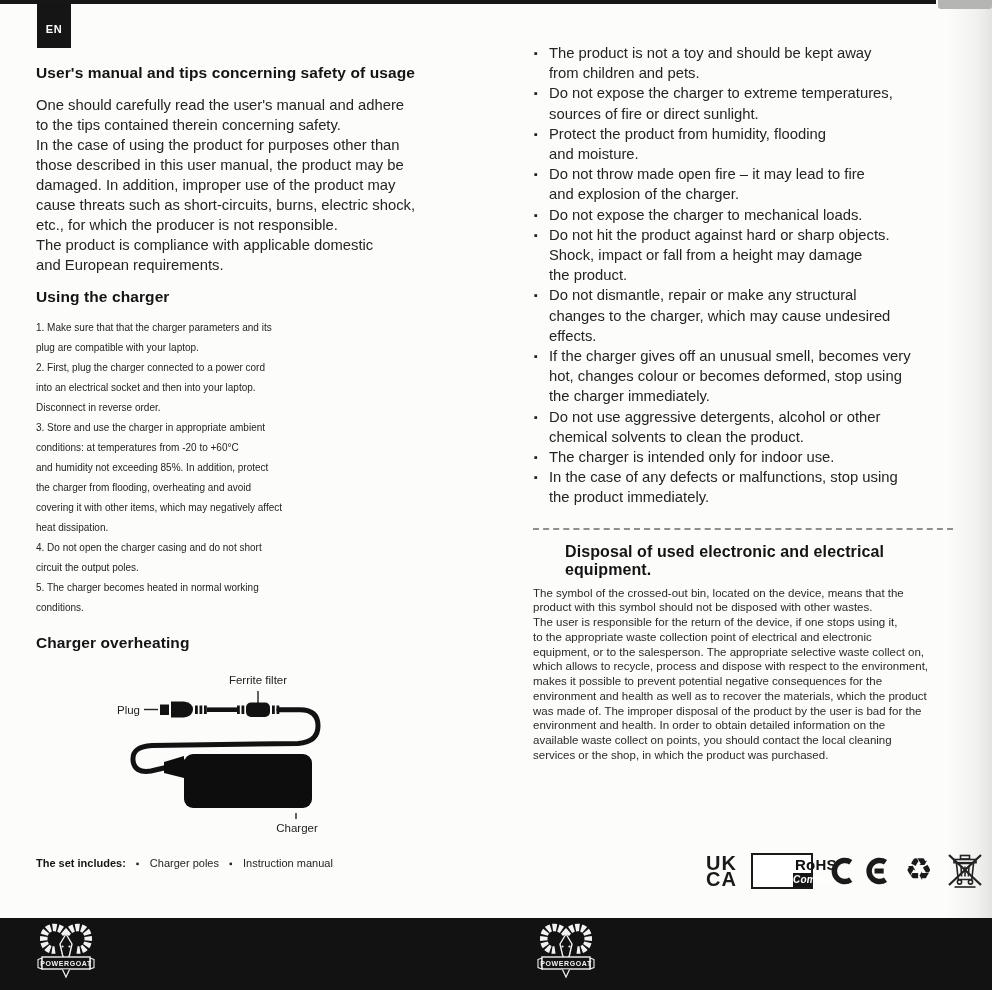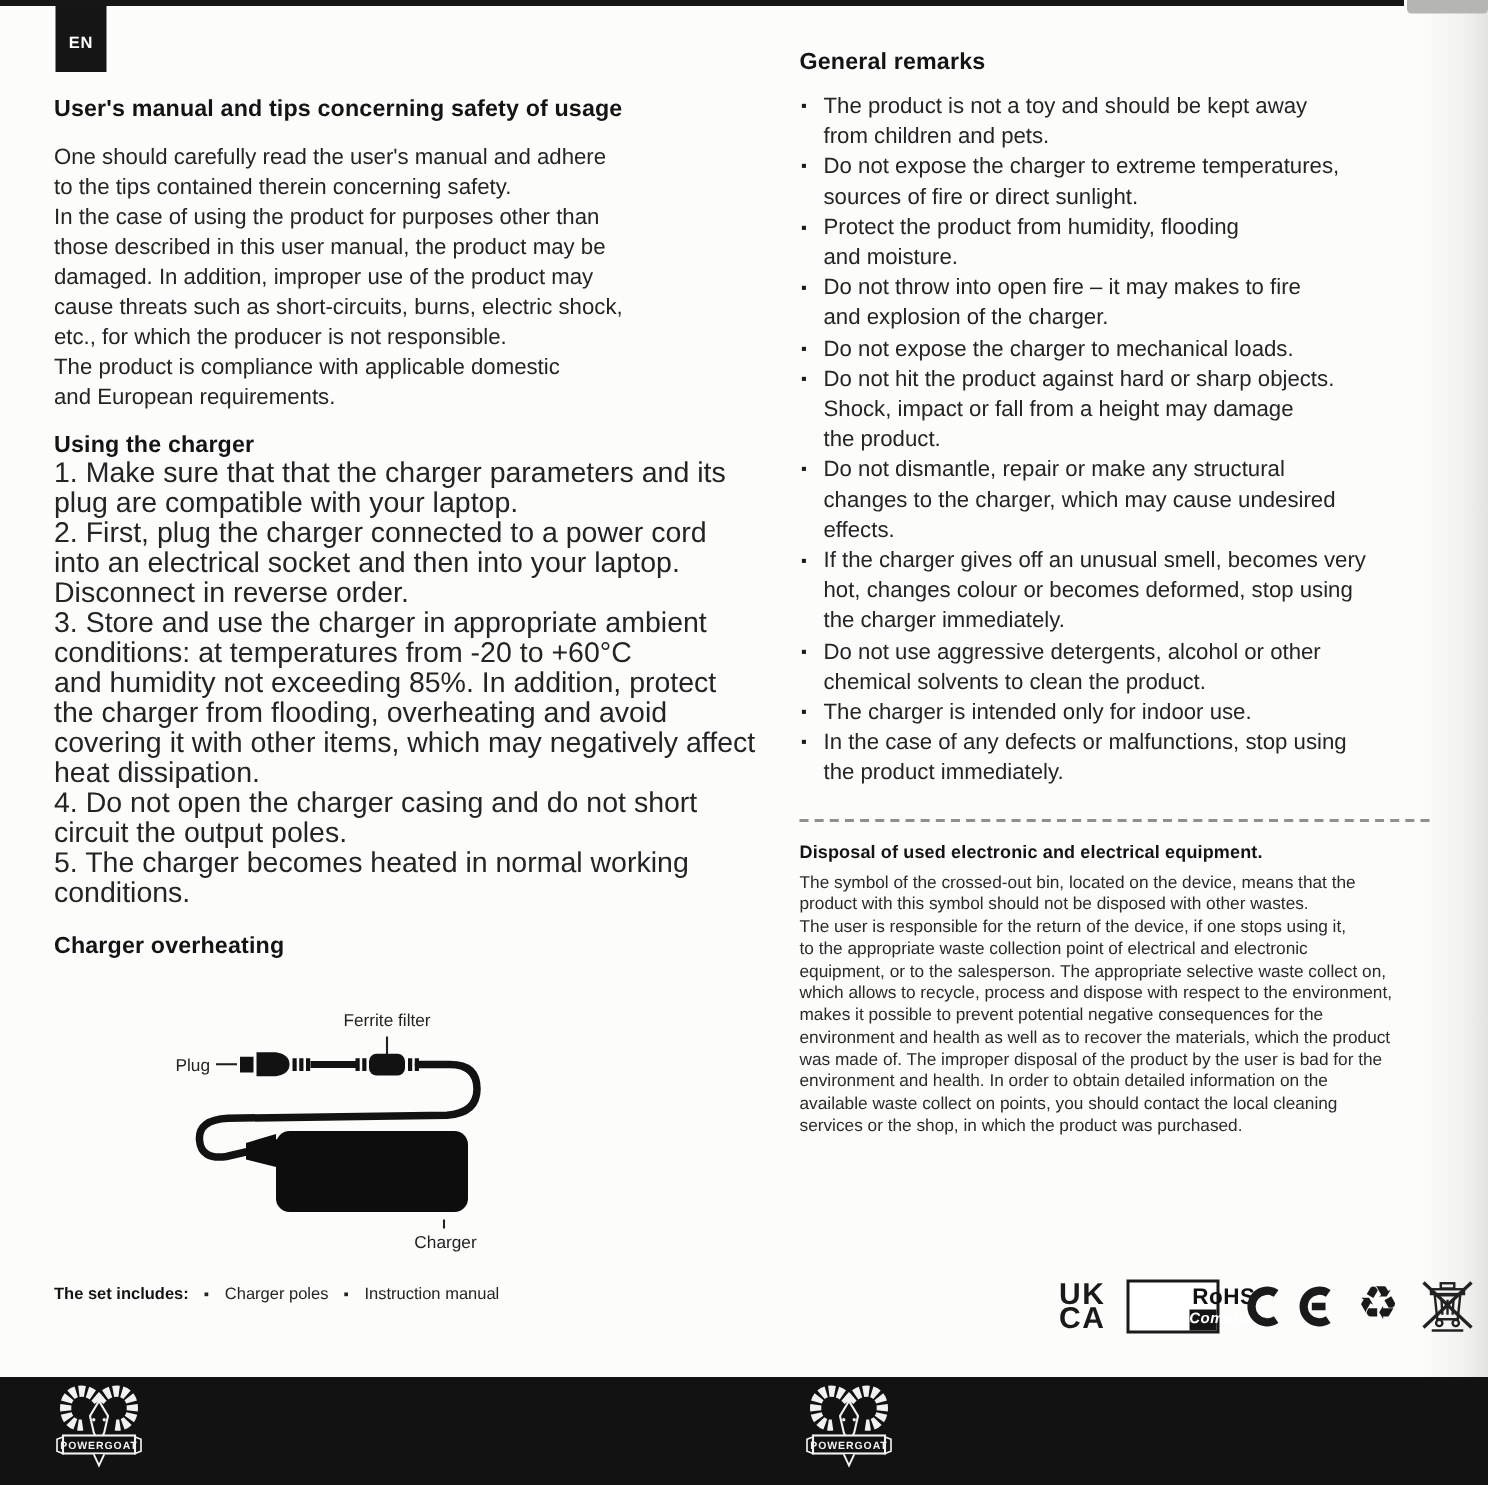--- a/index.html
+++ b/index.html
@@ -18,33 +18,33 @@
     display:flex; align-items:center; justify-content:center; padding-top:7px;
     color:#ffffff; font-weight:bold; font-size:11px; letter-spacing:.5px;
   }
 
   h2 { font-size:15.5px; font-weight:bold; color:#141414; letter-spacing:.1px; }
   .pre { white-space:pre-line; }
 
   .col-left { position:absolute; left:36px; top:64px; width:470px; }
   .col-left .body-text { font-size:14.8px; line-height:20px; margin-top:13px; }
   .col-left .h-using { margin-top:13px; }
-  .steps { font-size:19px; line-height:20px; }
+  .steps { margin-top:12px; font-size:10px; line-height:20px; }
   .col-left .h-desc { margin-top:16px; }
 
   .col-right { position:absolute; left:533px; top:33px; width:440px; }
   .remarks { list-style:none; margin-top:10px; }
   .remarks li {
     position:relative; padding-left:16px; font-size:14.8px; line-height:20.2px;
     white-space:pre-line;
   }
   .remarks li::before { content:"▪"; position:absolute; left:1px; top:0; font-size:11px; color:#1b1b1b; }
 
   .dashed-divider { margin-top:20px; border:none; border-top:2px dashed #8f8f8f; width:420px; }
-  .h-disposal { font-size:12px; margin-top:13px; letter-spacing:.1px; }
+  .h-disposal { font-size:16px; margin-top:13px; letter-spacing:.1px;margin-left:32px; }
   .disposal-text { font-size:11.5px; line-height:14.75px; margin-top:7px; color:#2a2a2a; }
 
   .diagram { position:absolute; left:78px; top:666px; }
   .diagram text { font-family:"Liberation Sans","DejaVu Sans",sans-serif; fill:#222; }
 
   .set-includes { position:absolute; left:36px; top:857px; font-size:11px; display:flex; align-items:baseline; gap:10px; }
   .set-includes .label { font-weight:bold; color:#141414; }
   .set-item { position:relative; padding-left:14px; }
   .set-item::before { content:"▪"; position:absolute; left:0; top:1px; font-size:10px; }
 
@@ -143,29 +143,28 @@
     <text x="219" y="166" font-size="11.5" text-anchor="middle">Charger</text>
   </svg>
 
   <div class="set-includes">
     <span class="label">The set includes:</span>
     <span class="set-item">Charger poles</span>
     <span class="set-item">Instruction manual</span>
   </div>
 
   <div class="col-right">
-    <h2>General remarks</h2>
     <ul class="remarks">
       <li>The product is not a toy and should be kept away
 from children and pets.</li>
       <li>Do not expose the charger to extreme temperatures,
 sources of fire or direct sunlight.</li>
       <li>Protect the product from humidity, flooding
 and moisture.</li>
-      <li>Do not throw into open fire – it may makes to fire
+      <li>Do not throw made open fire – it may lead to fire
 and explosion of the charger.</li>
       <li>Do not expose the charger to mechanical loads.</li>
       <li>Do not hit the product against hard or sharp objects.
 Shock, impact or fall from a height may damage
 the product.</li>
       <li>Do not dismantle, repair or make any structural
 changes to the charger, which may cause undesired
 effects.</li>
       <li>If the charger gives off an unusual smell, becomes very
 hot, changes colour or becomes deformed, stop using

